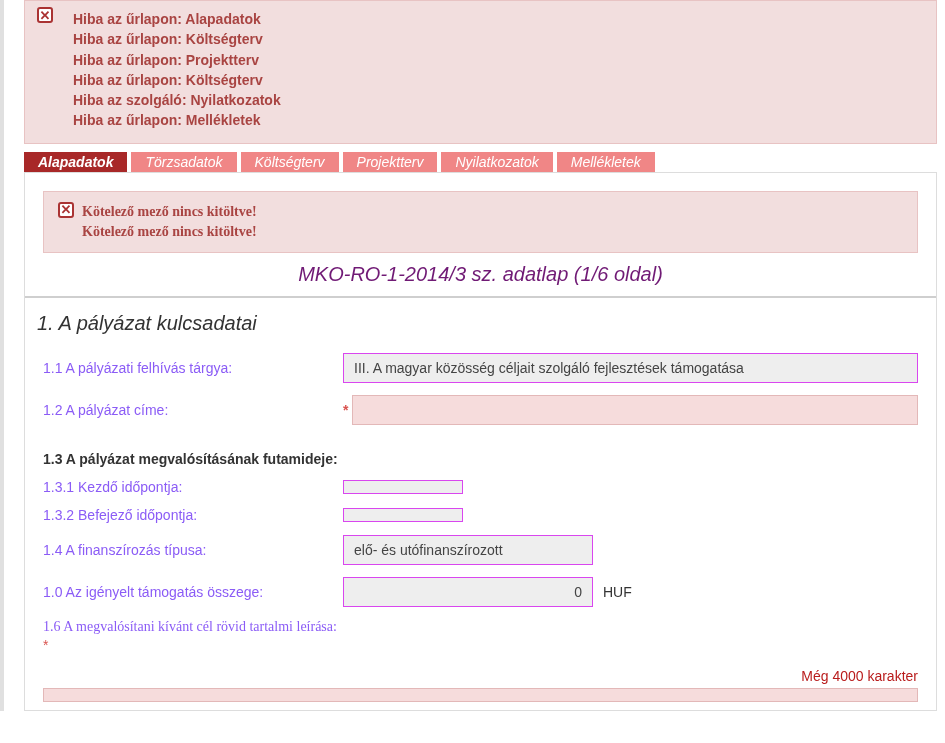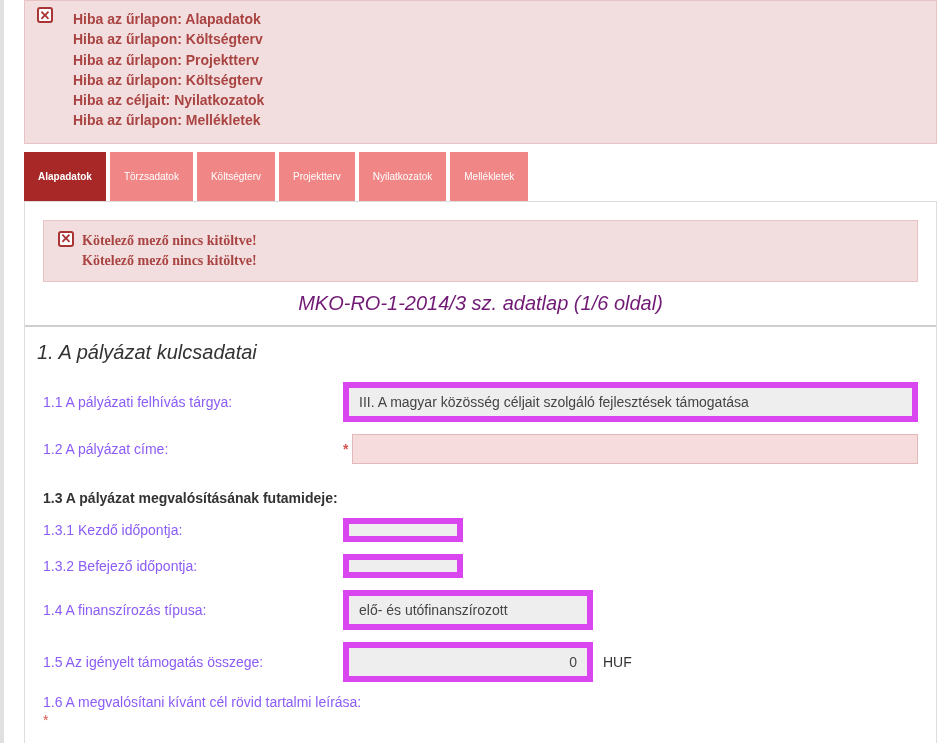--- a/index.html
+++ b/index.html
@@ -51,24 +51,25 @@
   margin: 6px 8px 0 20px;
 }
 .tabs {
   display: flex;
   gap: 4px;
   align-items: stretch;
 }
 .tab {
   background: #f08686;
   color: #fff;
-  padding: 19px 14px;
-  font-size: 10px;
+  padding: 2px 14px;
+  font-size: 14px;
   cursor: pointer;
   white-space: nowrap;
+  font-style: italic;
 }
 .tab.active {
   background: #a82828;
   font-weight: bold;
 }
 .panel {
   border: 1px solid #ddd;
   border-top: 1px solid #ddd;
   margin: 0 8px 0 20px;
   padding: 18px 18px 8px 18px;
@@ -116,21 +117,21 @@
   color: #8b5cf6;
 }
 .req-star {
   color: #d9534f;
   font-weight: bold;
   margin-right: 4px;
 }
 .field-readonly {
   flex: 1;
   background: #eeeeee;
-  border: 6px solid #d946ef;
+  border: 1px solid #d946ef;
   padding: 6px 10px;
   font-size: 14px;
   color: #444;
 }
 .field-readonly.small { flex: 0 0 120px; }
 .field-readonly.med { flex: 0 0 250px; }
 .field-readonly.num { flex: 0 0 250px; text-align: right; padding-right: 10px;}
 .field-error {
   flex: 1;
   background: #f6dcdc;
@@ -171,21 +172,21 @@
 
 <div class="outer">
 
   <div class="error-banner">
     <div class="error-icon">✕</div>
     <div class="error-lines">
       <div class="error-line">Hiba az űrlapon: Alapadatok</div>
       <div class="error-line">Hiba az űrlapon: Költségterv</div>
       <div class="error-line">Hiba az űrlapon: Projektterv</div>
       <div class="error-line">Hiba az űrlapon: Költségterv</div>
-      <div class="error-line">Hiba az céljait: Nyilatkozatok</div>
+      <div class="error-line">Hiba az szolgáló: Nyilatkozatok</div>
       <div class="error-line">Hiba az űrlapon: Mellékletek</div>
     </div>
   </div>
 
   <div class="tabs-wrap">
     <div class="tabs">
       <div class="tab active">Alapadatok</div>
       <div class="tab">Törzsadatok</div>
       <div class="tab">Költségterv</div>
       <div class="tab">Projektterv</div>
@@ -232,27 +233,27 @@
       <div class="form-label">1.3.2 Befejező időpontja:</div>
       <div class="field-readonly small"></div>
     </div>
 
     <div class="form-row">
       <div class="form-label">1.4 A finanszírozás típusa:</div>
       <div class="field-readonly med">elő- és utófinanszírozott</div>
     </div>
 
     <div class="form-row">
-      <div class="form-label">1.5 Az igényelt támogatás összege:</div>
+      <div class="form-label">1.0 Az igényelt támogatás összege:</div>
       <div class="field-readonly num">0</div>
       <span class="currency">HUF</span>
     </div>
 
     <div class="form-row" style="margin-bottom:2px;">
-      <div class="form-label" style="width:auto;">1.6 A megvalósítani kívánt cél rövid tartalmi leírása:</div>
+      <div class="form-label" style="width:auto;font-family:Liberation Serif, serif;">1.6 A megvalósítani kívánt cél rövid tartalmi leírása:</div>
     </div>
     <div class="star-left">*</div>
     <div class="counter-row">Még 4000 karakter</div>
     <div class="textarea-error"></div>
 
   </div>
 
 </div>
 
 </body></html>

